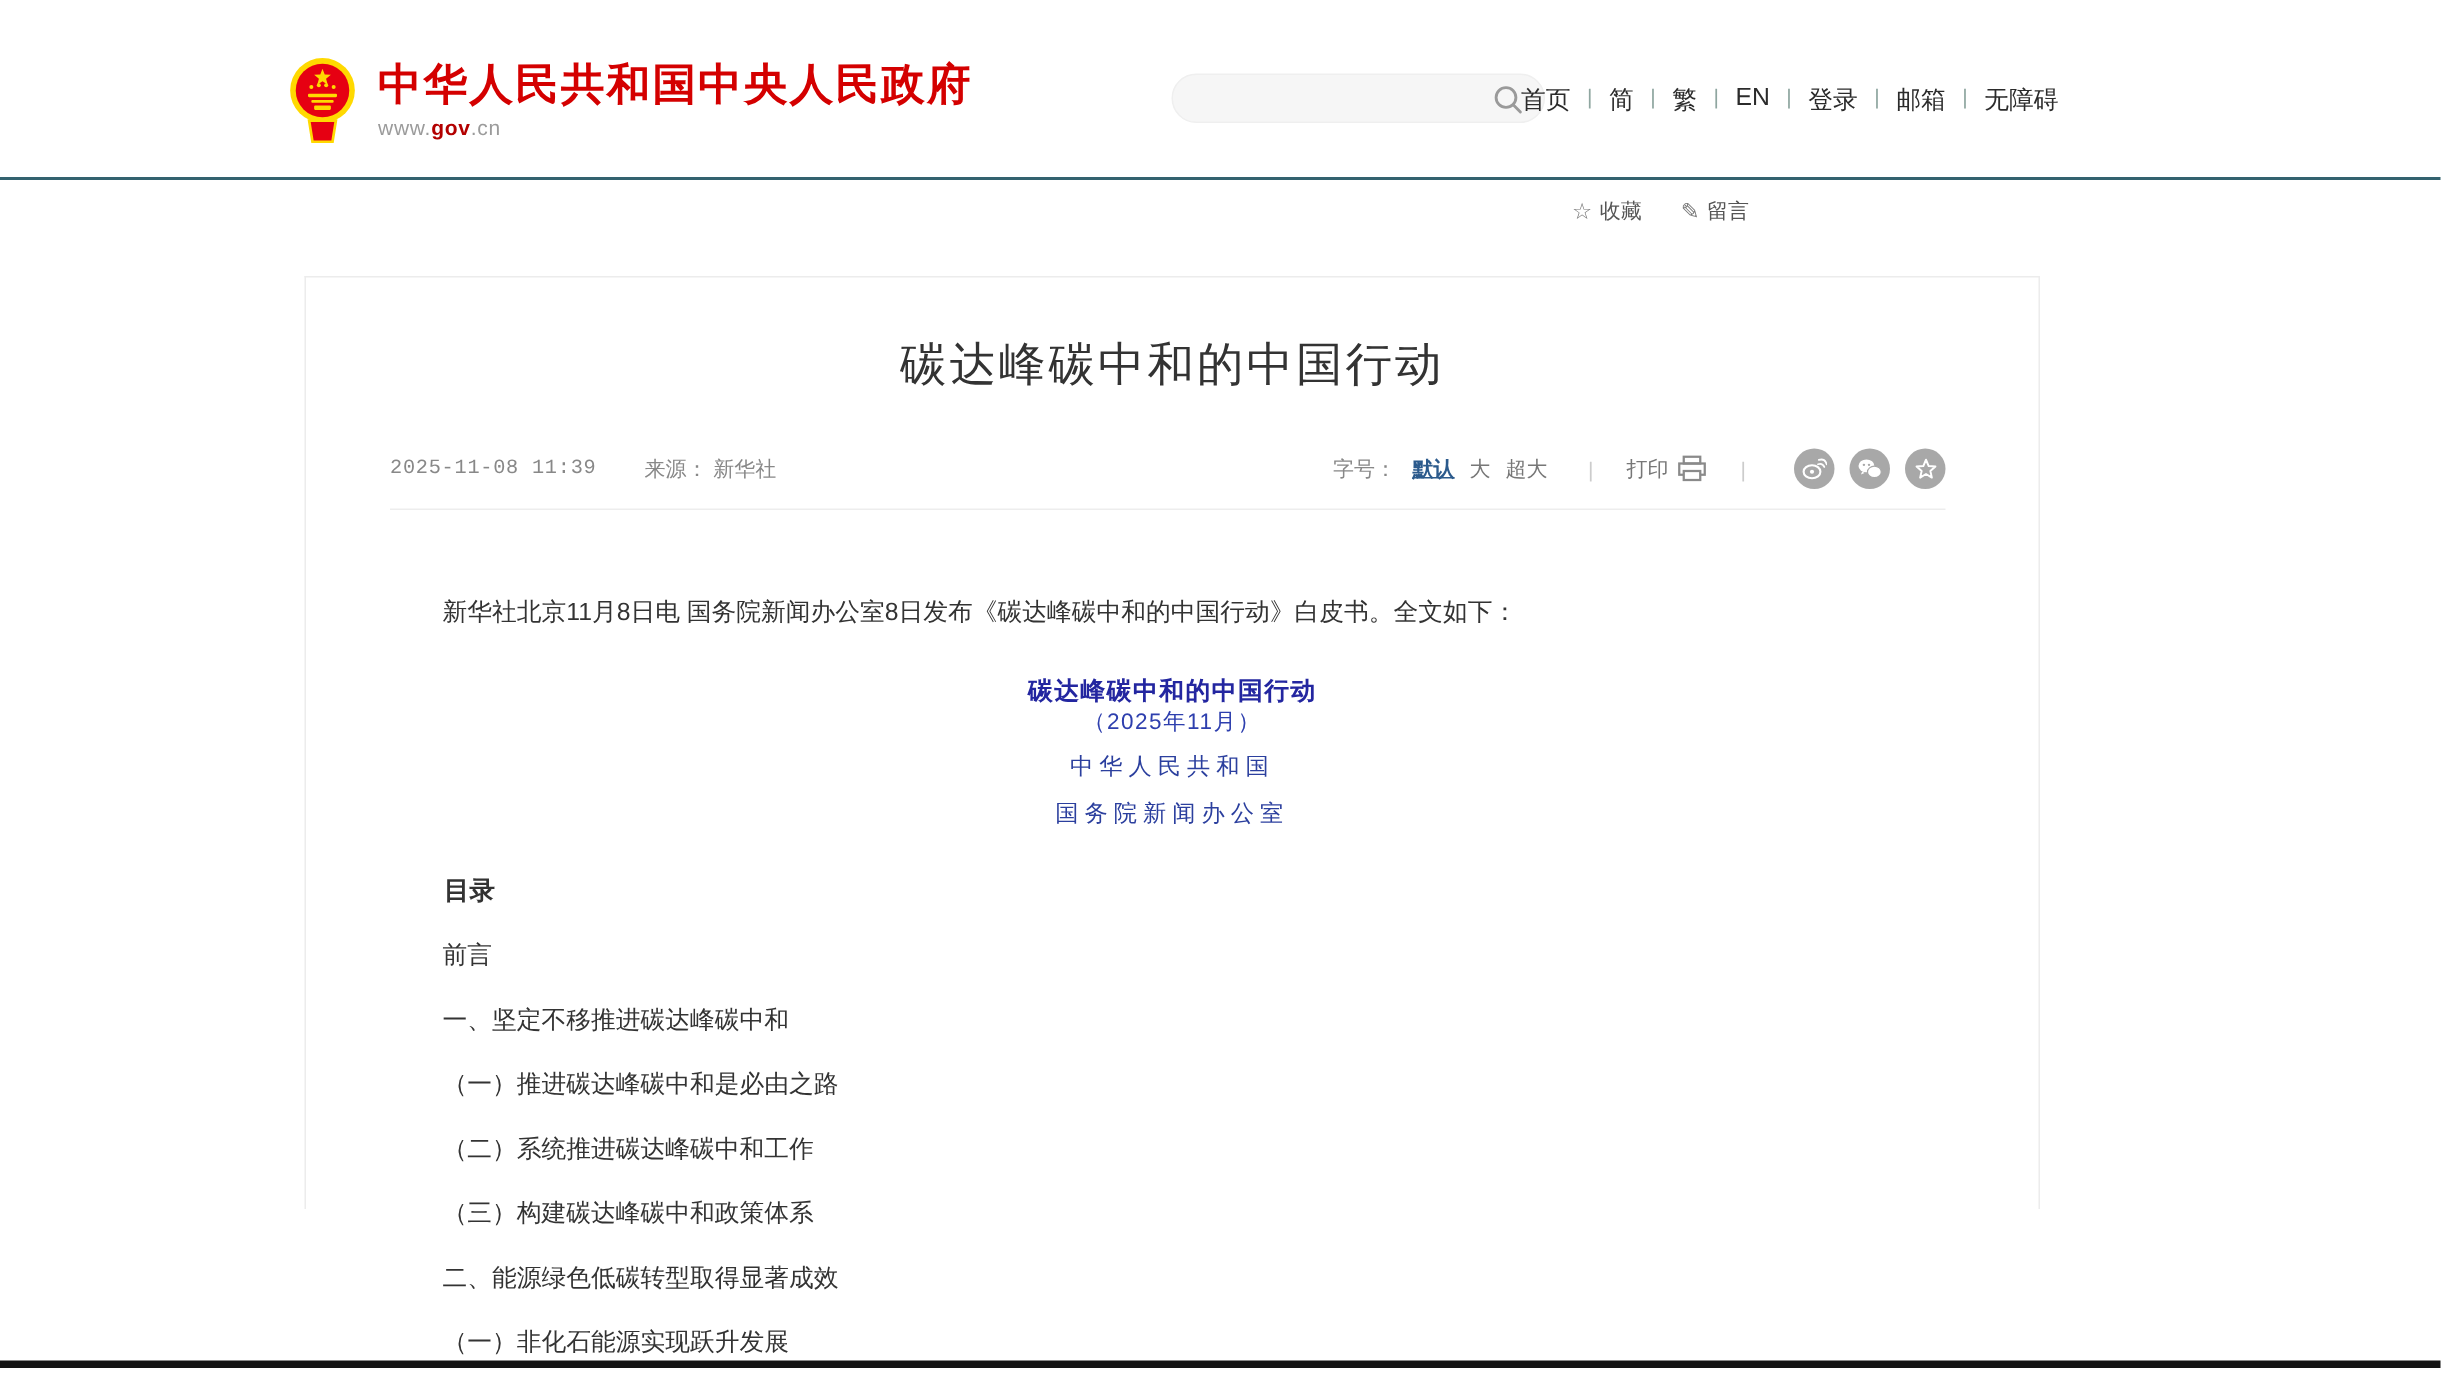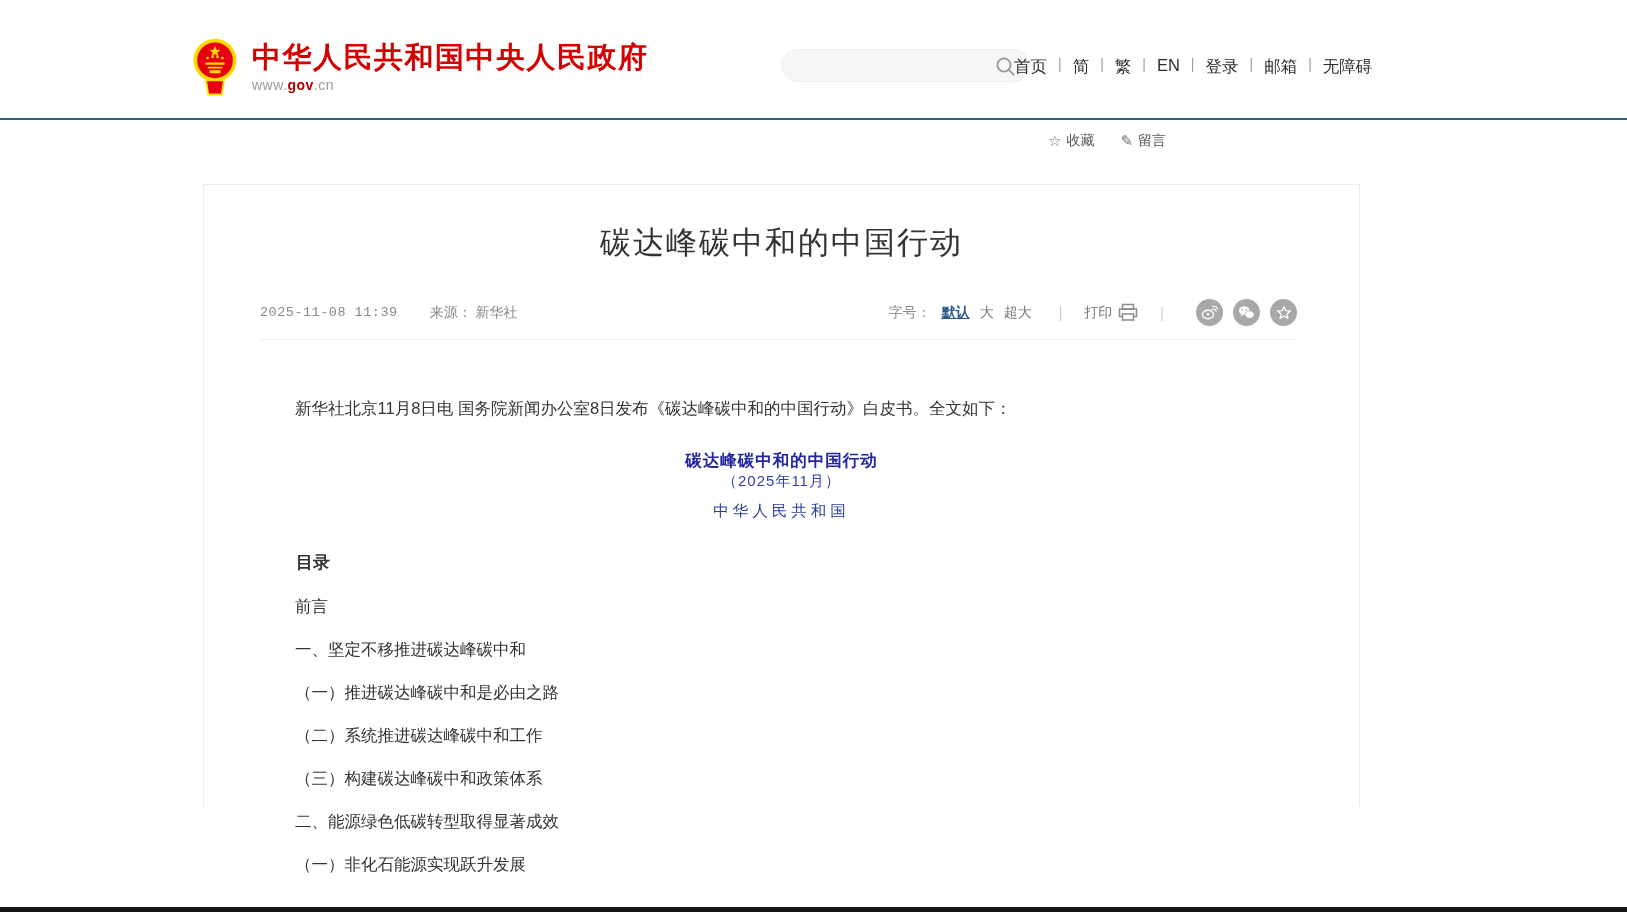--- a/index.html
+++ b/index.html
@@ -177,20 +177,21 @@
         </span>
       </span>
     </div>
   </div>
 
   <p class="lead">新华社北京11月8日电 国务院新闻办公室8日发布《碳达峰碳中和的中国行动》白皮书。全文如下：</p>
 
   <div class="doc-title">碳达峰碳中和的中国行动</div>
   <div class="doc-sub">（2025年11月）</div>
   <div class="doc-org">中华人民共和国</div>
+  <div class="doc-org">国务院新闻办公室</div>
 
   <div class="toc-title">目录</div>
   <div class="toc-item">前言</div>
   <div class="toc-item">一、坚定不移推进碳达峰碳中和</div>
   <div class="toc-item">（一）推进碳达峰碳中和是必由之路</div>
   <div class="toc-item">（二）系统推进碳达峰碳中和工作</div>
   <div class="toc-item">（三）构建碳达峰碳中和政策体系</div>
   <div class="toc-item">二、能源绿色低碳转型取得显著成效</div>
   <div class="toc-item">（一）非化石能源实现跃升发展</div>
 </div>

